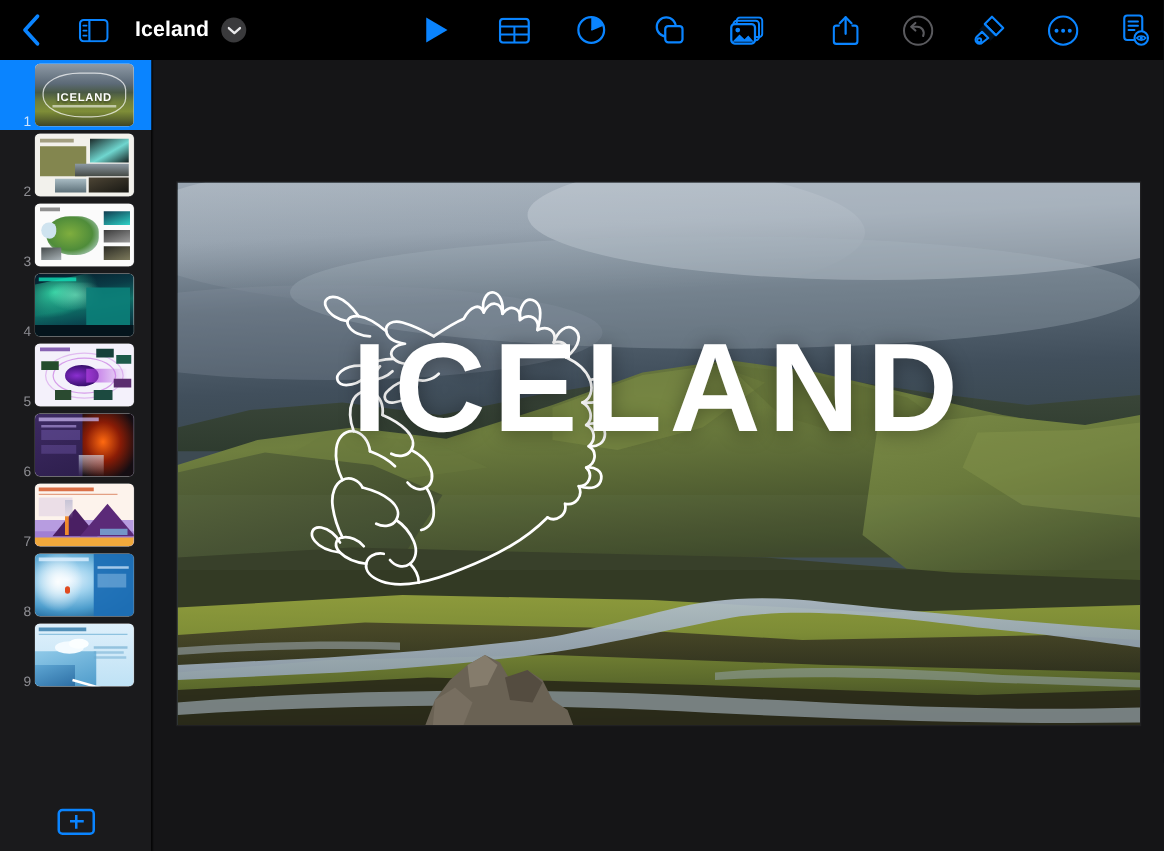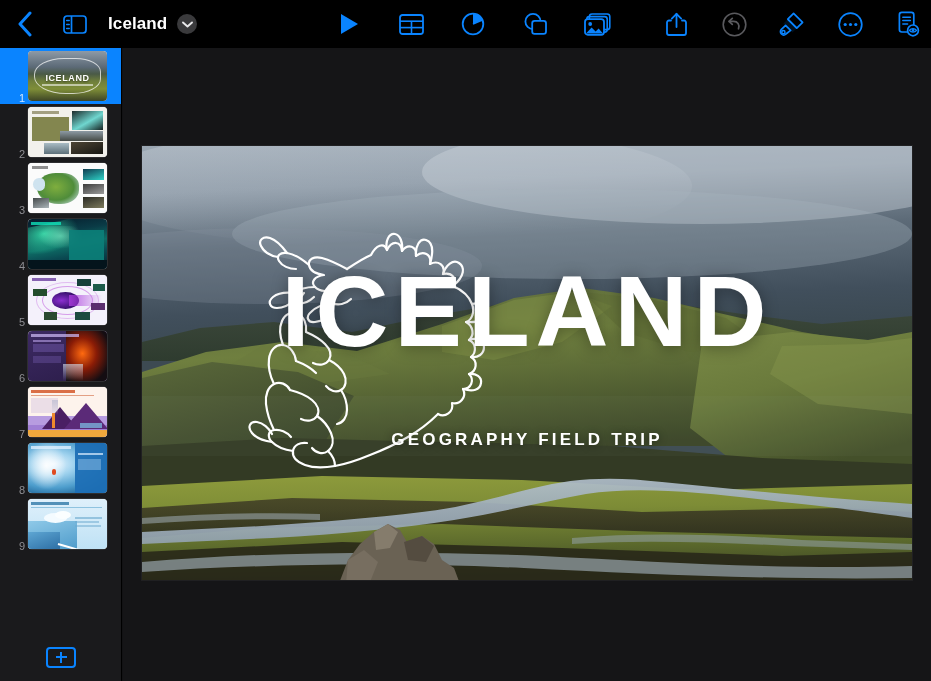--- a/index.html
+++ b/index.html
@@ -729,16 +729,15 @@
                    C 205 271 201 277 195 278"></path>
           <path d="M 154 215 C 162 218 169 222 174 227"></path>
         </g>
 
         <g transform="translate(62,-18) scale(1.62,1.30)" fill="none" stroke="#ffffff" stroke-width="1.5" stroke-linejoin="round" stroke-linecap="round" opacity="0">
           <path d="M0 0"></path>
         </g>
       </svg>
 
       <div class="slide-title">ICELAND</div>
-      <div class="slide-sub">GEOGRAPHY FIELD TRIP</div>
     </div>
   </div>
 </div>
 
 </body></html>

